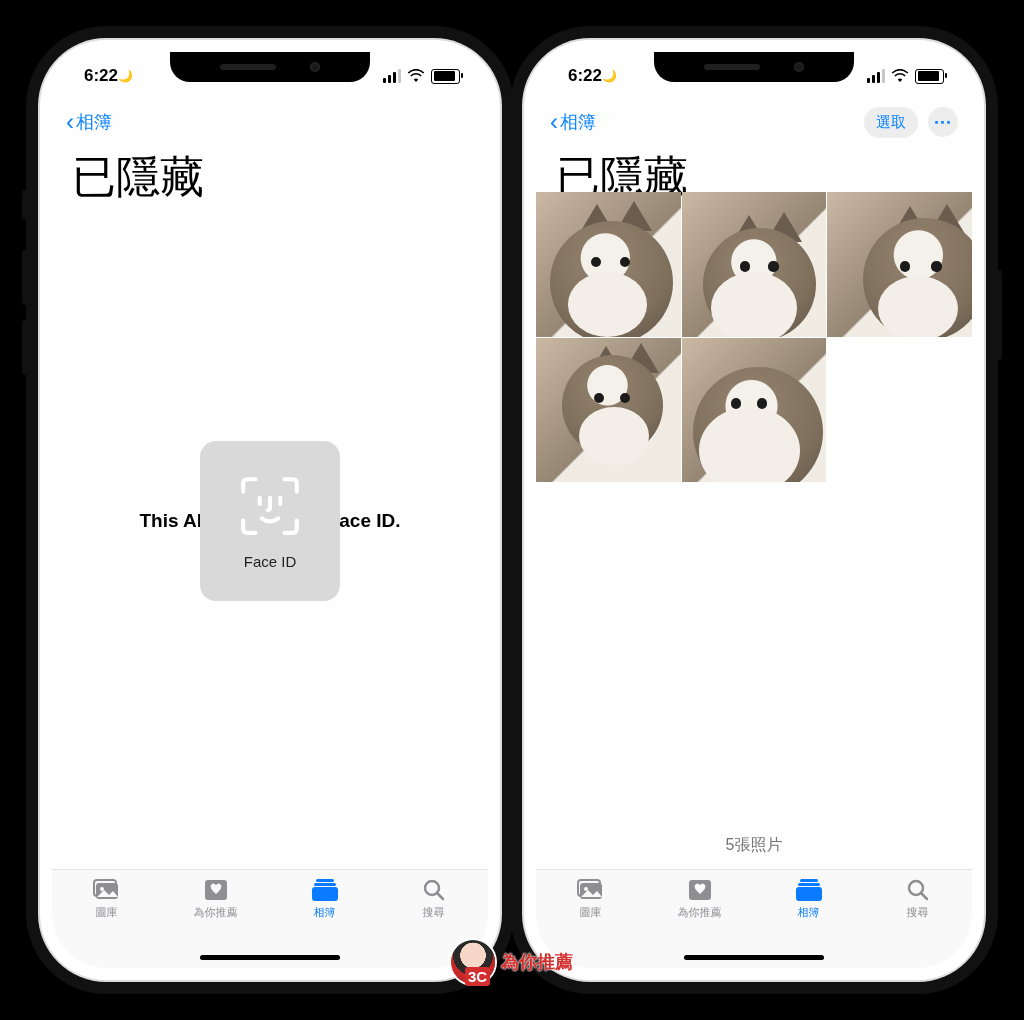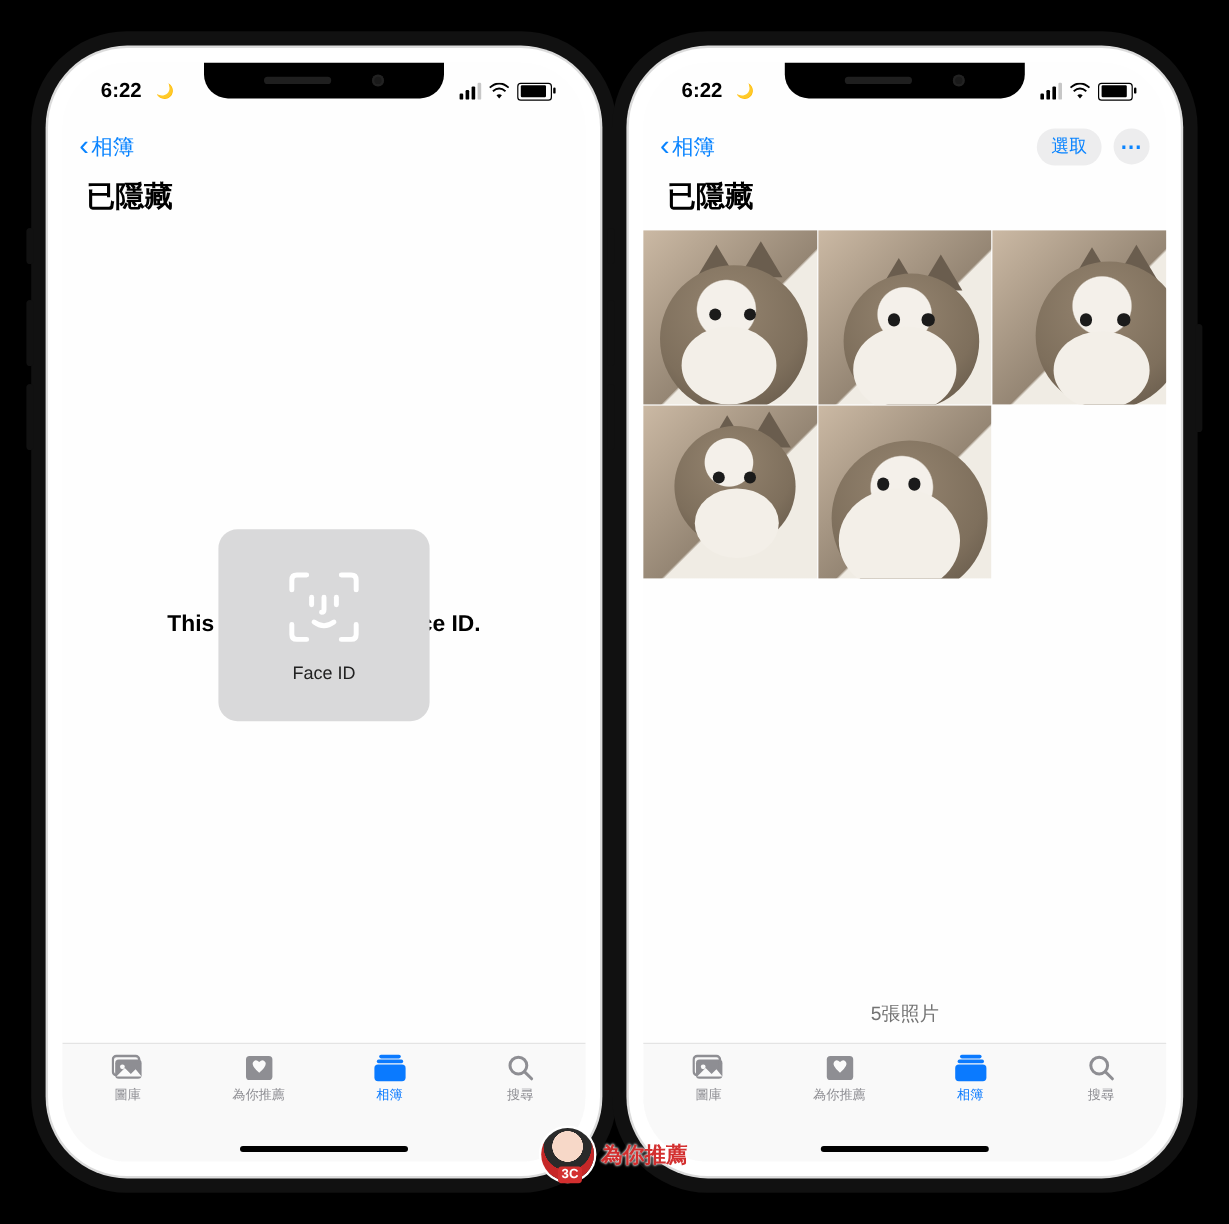--- a/index.html
+++ b/index.html
@@ -57,21 +57,21 @@
 
   
   .statusbar {
     position:absolute;
     top:0; left:0; right:0; height:48px;
     display:flex; align-items:center; justify-content:space-between;
     padding:0 28px 0 32px;
     font-weight:600;
     font-size:17px;
   }
-  .status-left { display:flex; align-items:center; gap:12px; }
+  .status-left { display:flex; align-items:center; gap:0; }
   .status-right { display:flex; align-items:center; gap:6px; }
   .moon { font-size:12px; }
   .signal { display:flex; align-items:flex-end; gap:2px; }
   .signal span { width:3px; background:#000; border-radius:1px; }
   .signal span:nth-child(1){height:5px;}
   .signal span:nth-child(2){height:8px;}
   .signal span:nth-child(3){height:11px;}
   .signal span:nth-child(4){height:14px; background:#c7c7c7;}
   .wifi-ico { width:18px; height:14px; }
   .battery { width:27px; height:13px; border:1.5px solid #000; border-radius:3px; position:relative; }
@@ -95,39 +95,39 @@
     padding:6px 12px; border-radius:18px; font-size:15px; font-weight:500;
   }
   .more-circle {
     width:30px; height:30px; border-radius:50%; background:#ededee;
     color:#0a84ff; display:flex; align-items:center; justify-content:center;
     font-size:18px; font-weight:700; letter-spacing:1px;
   }
 
   .big-title {
     position:absolute; top:96px; left:20px;
-    font-size:24px; font-weight:700;
+    font-size:44px; font-weight:400;
   }
 
   
   .content {
     position:absolute; top:140px; left:0; right:0; bottom:90px;
   }
 
   .center-label {
     position:absolute; left:0; right:0; top:48%;
     text-align:center; font-size:19px; font-weight:600; color:#000;
     transform:translateY(-50%);
   }
 
   
   .faceid-card {
     position:absolute; left:50%; top:48%;
     transform:translate(-50%, -50%);
-    width:176px; height:160px;
+    width:140px; height:160px;
     background:#d9d9da;
     border-radius:16px;
     display:flex; flex-direction:column; align-items:center; justify-content:center;
     gap:14px;
   }
   .faceid-card .face-svg { width:66px; height:66px; }
   .faceid-card .label { font-size:15px; font-weight:500; color:#222; }
 
   
   .grid {
@@ -215,21 +215,21 @@
     pointer-events:none;
   }
   .wm-avatar {
     width:44px; height:44px; border-radius:50%;
     background:radial-gradient(circle at 50% 35%, #f7d8c8 35%, #2a2a2a 36% 55%, #c62828 56%);
     box-shadow:0 0 0 2px #fff;
     position:relative;
   }
   .wm-badge {
     position:absolute; bottom:-2px; left:14px;
-    background:#d32f2f; color:#fff; font-size:11px; font-weight:700;
+    background:#d32f2f; color:#fff; font-size:15px; font-weight:700;
     padding:1px 3px; border-radius:3px;text-align:right;
   }
   .wm-text { color:#d32f2f; font-size:18px; font-weight:700; text-shadow:0 0 2px #fff,0 0 2px #fff; }
 
 </style>
 </head>
 <body>
 
 <div class="stage">
 

